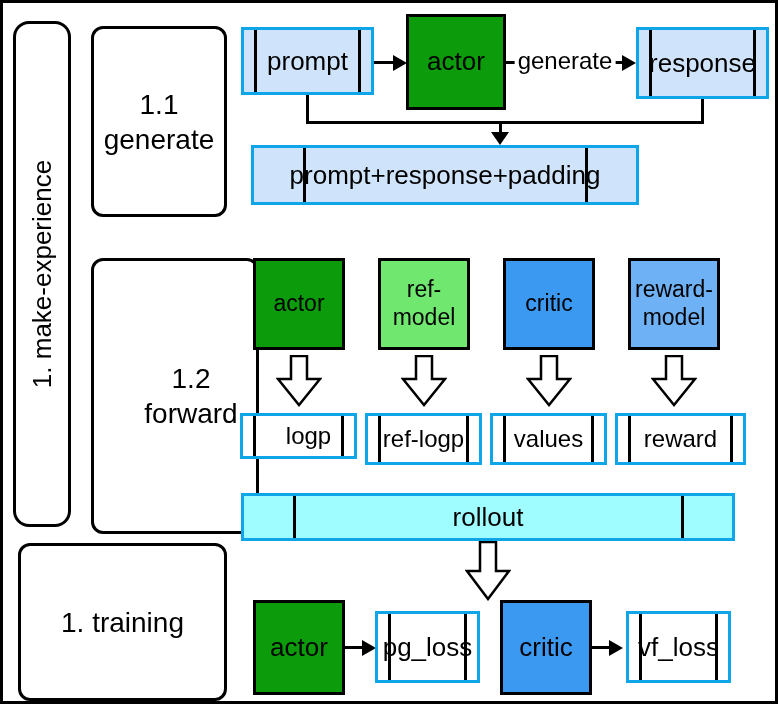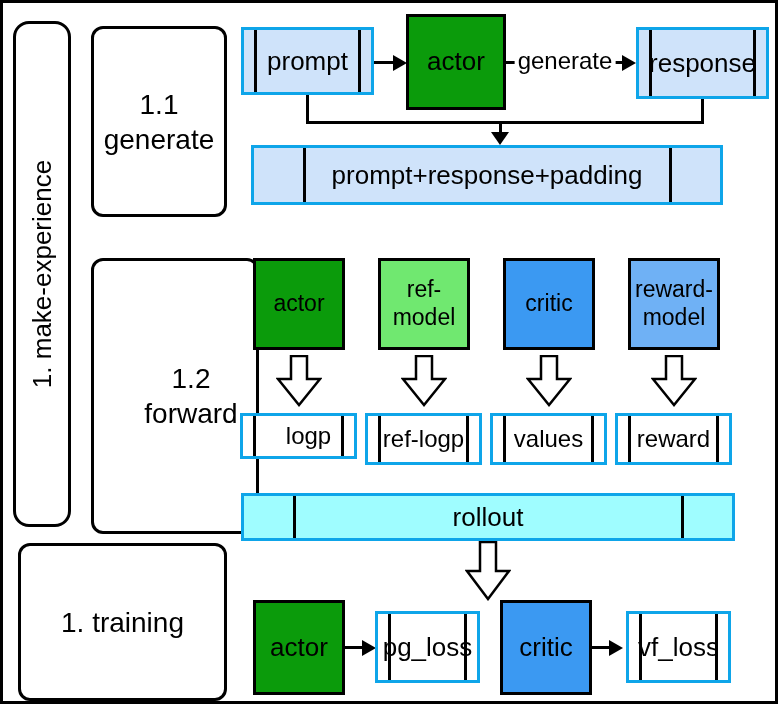--- a/index.html
+++ b/index.html
@@ -96,21 +96,21 @@
   <div class="tape" style="left: 633px; top: 24px; width: 133px; height: 72px; background-color: rgb(207, 227, 250);">
     <span>response</span>
   </div>
 
   <div class="line" style="left:303px; top:92px; width:3px; height:29px;"></div>
   <div class="line" style="left:698px; top:96px; width:3px; height:25px;"></div>
   <div class="line" style="left:303px; top:118px; width:398px; height:3px;"></div>
   <div class="line" style="left:496px; top:118px; width:3px; height:14px;"></div>
   <div class="arrow-down" style="left:488px; top:129px;"></div>
 
-  <div class="tape bar" style="left: 248px; top: 142px; width: 472px; height: 60px; background-color: rgb(207, 227, 250);">
+  <div class="tape bar" style="left: 248px; top: 142px; width: 388px; height: 60px; background-color: rgb(207, 227, 250);">
     <span>prompt+response+padding</span>
   </div>
 
   <div class="model-box" style="left: 250px; top: 255px; width: 92px; height: 92px; background-color: rgb(11, 155, 11);">
     <span>actor</span>
     <span></span>
   </div>
   <div class="model-box" style="left: 375px; top: 255px; width: 92px; height: 92px; background-color: rgb(112, 232, 112);">
     <span>ref-</span>
     <span>model</span>
@@ -139,21 +139,21 @@
 
   <div class="tape" style="left:237px; top:410px; width:117px; height:46px; font-size:24px;padding-left:20px;">
     <span>logp</span>
   </div>
   <div class="tape" style="left:362px; top:410px; width:117px; height:52px; font-size:24px;">
     <span>ref-logp</span>
   </div>
   <div class="tape" style="left:487px; top:410px; width:117px; height:52px; font-size:24px;">
     <span>values</span>
   </div>
-  <div class="tape" style="left:612px; top:410px; width:117px; height:52px; font-size:24px;">
+  <div class="tape" style="left:612px; top:410px; width:131px; height:52px; font-size:24px;">
     <span>reward</span>
   </div>
 
   <div class="tape bar" style="left: 238px; top: 490px; width: 494px; height: 48px; background-color: rgb(159, 253, 255);">
     <span>rollout</span>
   </div>
 
   <svg class="block-arrow" style="left:462px; top:538px;" width="46" height="60" viewBox="0 0 46 60">
     <polygon points="15,1 31,1 31,30 44,30 23,58 2,30 15,30" fill="#fff" stroke="#000" stroke-width="2.5"></polygon>
   </svg>

